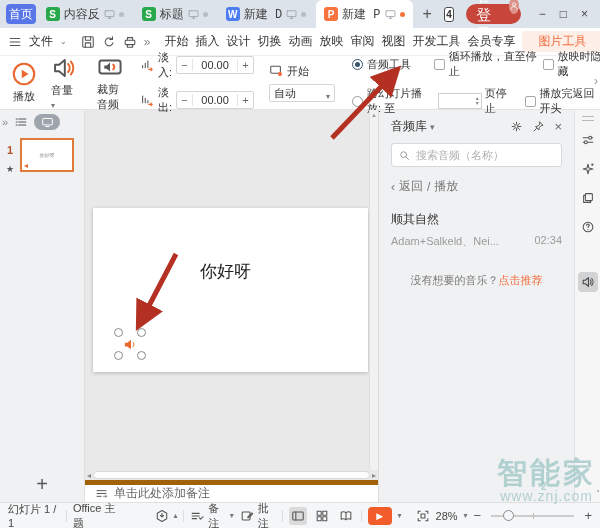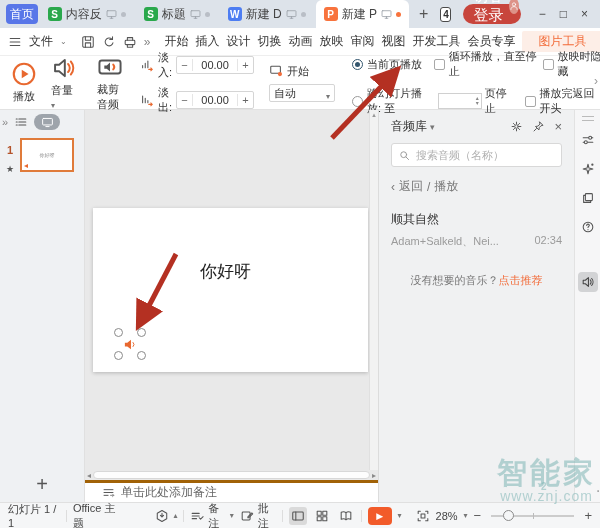--- a/index.html
+++ b/index.html
@@ -7,21 +7,21 @@
   body{font-family:"Liberation Sans","DejaVu Sans",sans-serif;font-size:12px;color:#333;position:relative;background:#fff;}
   .ic{width:14px;height:14px;stroke:#555;fill:none;stroke-width:1.2;stroke-linecap:round;stroke-linejoin:round;flex:none;}
   .row{display:flex;align-items:center;}
   
   .tabbar{height:28px;background:#dde3ea;display:flex;align-items:center;padding:0 6px;gap:2px;}
   .home-tab{width:56px;height:20px;border-radius:4px;background:#5876e8;color:#fff;display:flex;align-items:center;justify-content:center;font-size:12px;}
   .doc-tab{height:28px;display:flex;align-items:center;gap:4px;padding:0 8px;max-width:104px;color:#444;}
   .doc-tab.active{background:#fff;border-radius:6px 6px 0 0;}
   .tab-letter{width:14px;height:14px;border-radius:3px;color:#fff;font-size:10px;font-weight:bold;display:flex;align-items:center;justify-content:center;flex:none;}
   .lg{background:#2aa84c;} .lb{background:#4d7df2;} .lo{background:#f8733d;}
-  .tab-label{white-space:nowrap;overflow:hidden;max-width:46px;}
+  .tab-label{white-space:nowrap;overflow:hidden;max-width:46px;font-family:Liberation Mono, monospace;}
   .tab-dot{width:5px;height:5px;border-radius:50%;background:#b9bec6;flex:none;}
   .tab-dot.orange{background:#f8733d;}
   .newtab{font-size:16px;color:#555;padding:0 8px;}
   .tb-spacer{flex:1;}
   .doc-badge{width:18px;height:15px;border:1.5px solid #4a4a4a;border-radius:3px;font-size:10px;font-weight:bold;display:flex;align-items:center;justify-content:center;background:#fff;color:#333;margin-right:10px;}
   .guest{height:20px;border-radius:10px;background:#c8453c;color:#fff;font-size:15px;display:flex;align-items:center;gap:4px;padding:0 2px 16px 10px;margin-right:10px;}
   .guest .ava{width:16px;height:16px;border-radius:50%;background:#dd9288;display:flex;align-items:center;justify-content:center;}
   .winctl{display:flex;gap:14px;color:#444;font-size:12px;margin:0 6px;}
   
   .menubar{height:28px;background:#fff;display:flex;align-items:center;padding:0 8px;gap:7px;border-bottom:1px solid #eee;font-size:12px;}
@@ -69,21 +69,21 @@
   .center-col{width:293px;display:flex;flex-direction:column;background:#e9e9e9;}
   .canvas{height:360px;position:relative;}
   .slide{position:absolute;left:8px;top:98px;width:275px;height:164px;background:#fff;box-shadow:0 1px 4px rgba(0,0,0,.22);}
   .slide-text{position:absolute;left:107px;top:52px;font-size:17px;color:#222;}
   .audio-obj{position:absolute;left:21px;top:120px;width:32px;height:32px;}
   .hnd{position:absolute;width:9px;height:9px;border:1px solid #8a8a8a;border-radius:50%;background:#fff;}
   .audio-obj svg{position:absolute;left:9px;top:9px;width:15px;height:15px;}
   .vscroll{position:absolute;right:0;top:0;width:9px;height:100%;background:#f2f2f2;border-left:1px solid #e0e0e0;color:#999;font-size:7px;text-align:center;line-height:10px;}
   .hscroll{height:10px;display:flex;align-items:center;padding:0 2px;gap:2px;color:#888;font-size:8px;}
   .hs-track{flex:1;height:8px;background:#fdfdfd;border:1px solid #d8d8d8;border-radius:4px;}
-  .notesbar{height:22px;background:#fff;border-top:3px solid #a16207;display:flex;align-items:center;gap:6px;padding:0 17px;color:#666;}
+  .notesbar{height:22px;background:#fff;border-top:5px solid #a16207;display:flex;align-items:center;gap:6px;padding:0 10px;color:#666;}
   
   .apanel{width:196px;background:#f0f1f2;border-left:1px solid #dcdcdc;padding:8px 12px;display:flex;flex-direction:column;font-size:12px;}
   .ap-head{display:flex;align-items:center;margin-bottom:8px;}
   .ap-title{font-size:12px;color:#333;text-align:right;}
   .ap-caret{color:#777;font-size:9px;margin-left:3px;}
   .ap-icons{margin-left:auto;display:flex;gap:9px;align-items:center;color:#666;}
   .ap-search{height:24px;background:#fff;border:1px solid #d8d8d8;border-radius:3px;display:flex;align-items:center;padding:0 6px;gap:5px;margin-bottom:11px;justify-content:center;}
   .ap-search input{border:none;outline:none;flex:1;font-size:11px;color:#333;background:transparent;width:10px;}
   .ap-search input::placeholder{color:#b0b0b0;}
   .ap-crumb{display:flex;align-items:center;gap:4px;color:#777;margin-bottom:16px;}
@@ -276,21 +276,21 @@
     <div class="sel">
       <span>自动</span>
       <span class="tiny-caret">▾</span>
     </div>
   </div>
   <div class="rb-div"></div>
   <div class="opts">
     <div class="opt-row">
       <span class="col1">
           <span class="rd on"></span>
-          <span>当前页播放</span>
+          <span>音频工具</span>
         </span>
       <span class="col2">
           <span class="cb"></span>
           <span>循环播放，直至停止</span>
         </span>
       <span class="row">
           <span class="cb"></span>
           <span>放映时隐藏</span>
         </span>
     </div>

